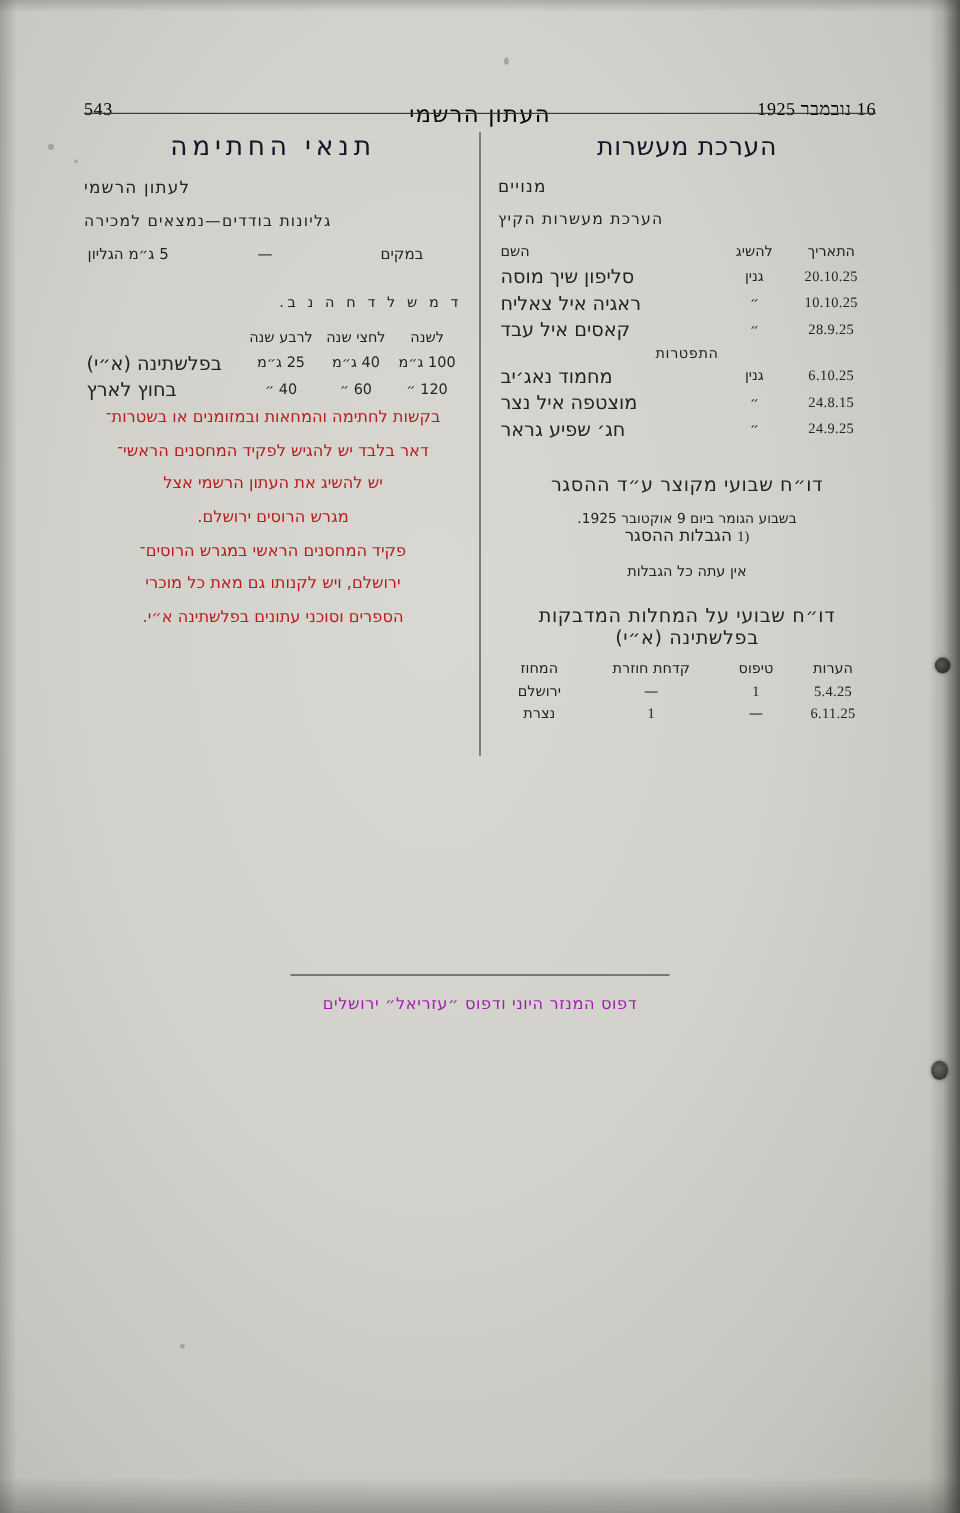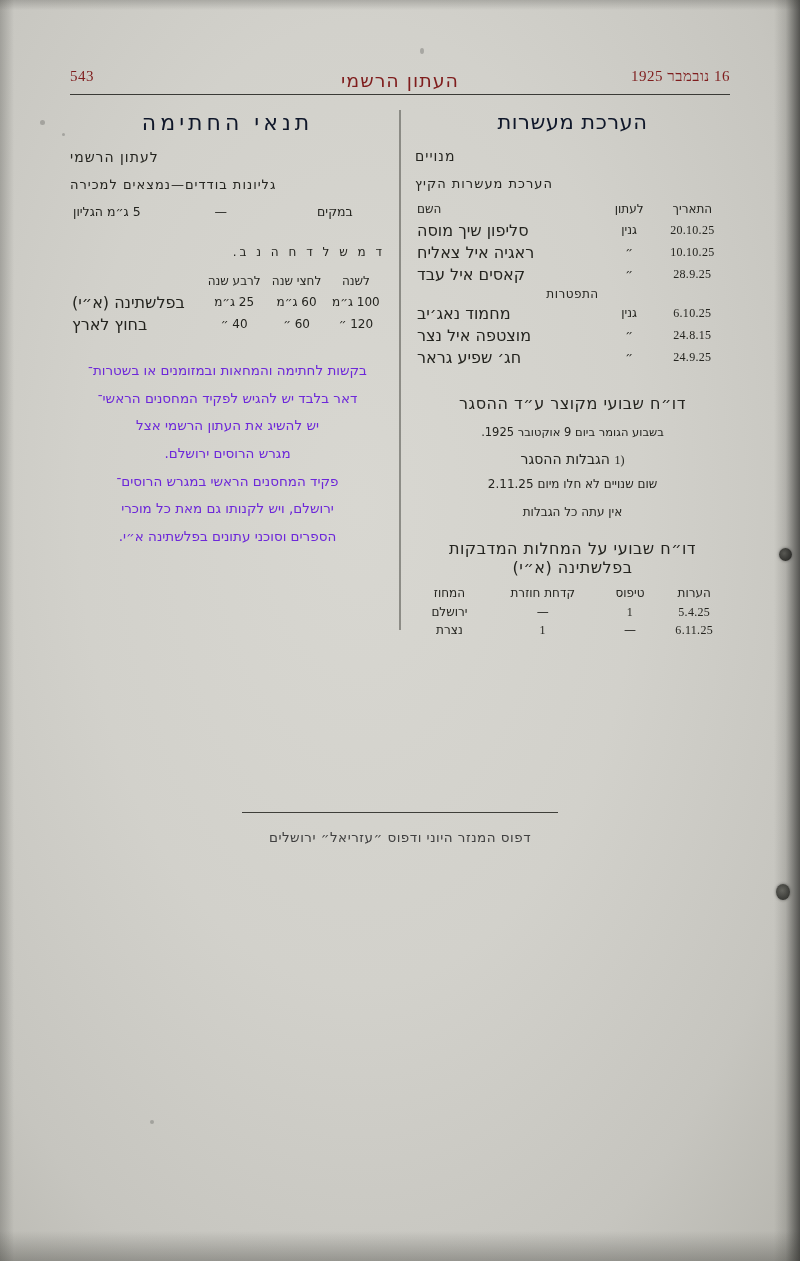--- a/index.html
+++ b/index.html
@@ -58,23 +58,23 @@
     position: absolute;
     background: rgba(90,90,85,0.35);
     border-radius: 50%;
   }
 
   
   .hdr {
     position: absolute;
     left: 70px;
     right: 70px;
-    top: 68px;
+    top: 84px;
     height: 26px;
-    color: #7f1d1d;
+    color: #000000;
   }
   .hdr .pg {
     position: absolute; left: 0; top: 0;
     font-family: "Liberation Serif", serif;
     font-size: 15px;
     letter-spacing: 0.5px;
   }
   .hdr .center {
     position: absolute; left: 0; right: 0; top: 1px;
     text-align: center;
@@ -194,21 +194,21 @@
     margin: 26px 0 0 0;
     letter-spacing: 0.5px;
   }
   .note {
     font-size: 11.5px;
     text-align: center;
     margin-top: 12px;
   }
   .itemhead {
     font-size: 14px;
-    margin-top: 12px;
+    margin-top: 0;
     text-align: center;
   }
   .itemhead .mark {
     font-family: "Liberation Serif", serif;
     font-size: 12px;
   }
   .centerline {
     font-size: 12px;
     text-align: center;
     margin-top: 9px;
@@ -223,46 +223,45 @@
     margin-top: 26px;
   }
   .priceline {
     margin-top: 12px;
     font-size: 12.5px;
     text-align: left;
     direction: rtl;
   }
   .priceline span { margin: 0 3px; }
   .paragraph {
-    margin-top: 22px;
     font-size: 13.5px;
     line-height: 2.05;
     text-align: center;
     direction: rtl;
-    color: #6d28d9;
+    color: #b91c1c;
   }
   .paragraph div { white-space: nowrap; }
 
   
   .colophon {
     position: absolute;
     left: 0; right: 0;
     top: 812px;
     text-align: center;
   }
   .colophon .cline {
     width: 316px;
     height: 1px;
     background: #3e3e39;
     margin: 0 auto 16px auto;
   }
   .colophon .ctext {
     font-size: 13.5px;
     letter-spacing: 0.5px;
-    color: #404040;
+    color: #a21caf;
     direction: rtl;
     margin-top: 11px;
   }
 </style>
 </head>
 <body>
 
 <div class="page">
   <div class="paper"></div>
 
@@ -283,21 +282,21 @@
 
     <div class="col right">
       <h1 class="title">הערכת מעשרות</h1>
       <div class="sub">מנויים</div>
       <div class="sub small">הערכת מעשרות הקיץ</div>
 
       <table class="t">
         <thead>
           <tr>
             <th>התאריך</th>
-            <th>לעתון</th>
+            <th>להשיג</th>
             <th class="name">השם</th>
           </tr>
         </thead>
         <tbody>
           <tr>
             <td class="num">20.10.25</td>
             <td>גנין</td>
             <td class="name">סליפון שיך מוסה</td>
           </tr>
           <tr>
@@ -333,21 +332,20 @@
         </tbody>
       </table>
 
       <h2 class="sec">דו״ח שבועי מקוצר ע״ד ההסגר</h2>
       <div class="note">בשבוע הגומר ביום 9 אוקטובר 1925.</div>
 
       <div class="itemhead">
         <span class="mark">(1</span>
         <span>הגבלות ההסגר</span>
       </div>
-      <div class="centerline">שום שנויים לא חלו מיום 2.11.25</div>
       <div class="centerline b">אין עתה כל הגבלות</div>
 
       <h2 class="sec" style="margin-top:20px">דו״ח שבועי על המחלות המדבקות בפלשתינה (א״י)</h2>
 
       <table class="t" style="margin-top:8px">
         <thead>
           <tr>
             <th>הערות</th>
             <th>טיפוס</th>
             <th>קדחת חוזרת</th>
@@ -391,21 +389,21 @@
           <tr>
             <th>לשנה</th>
             <th>לחצי שנה</th>
             <th>לרבע שנה</th>
             <th class="name"></th>
           </tr>
         </thead>
         <tbody>
           <tr>
             <td>100 ג״מ</td>
-            <td>60 ג״מ</td>
+            <td>40 ג״מ</td>
             <td>25 ג״מ</td>
             <td class="name">בפלשתינה (א״י)</td>
           </tr>
           <tr>
             <td>120 ״</td>
             <td>60 ״</td>
             <td>40 ״</td>
             <td class="name">בחוץ לארץ</td>
           </tr>
         </tbody>

